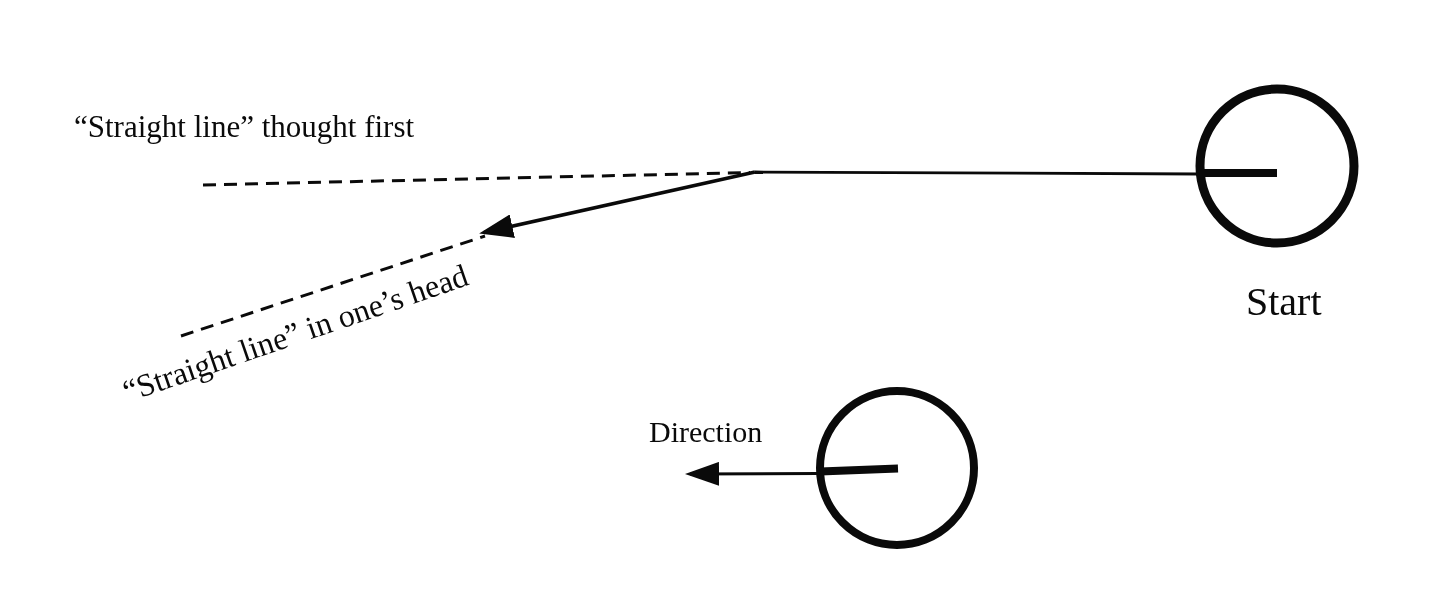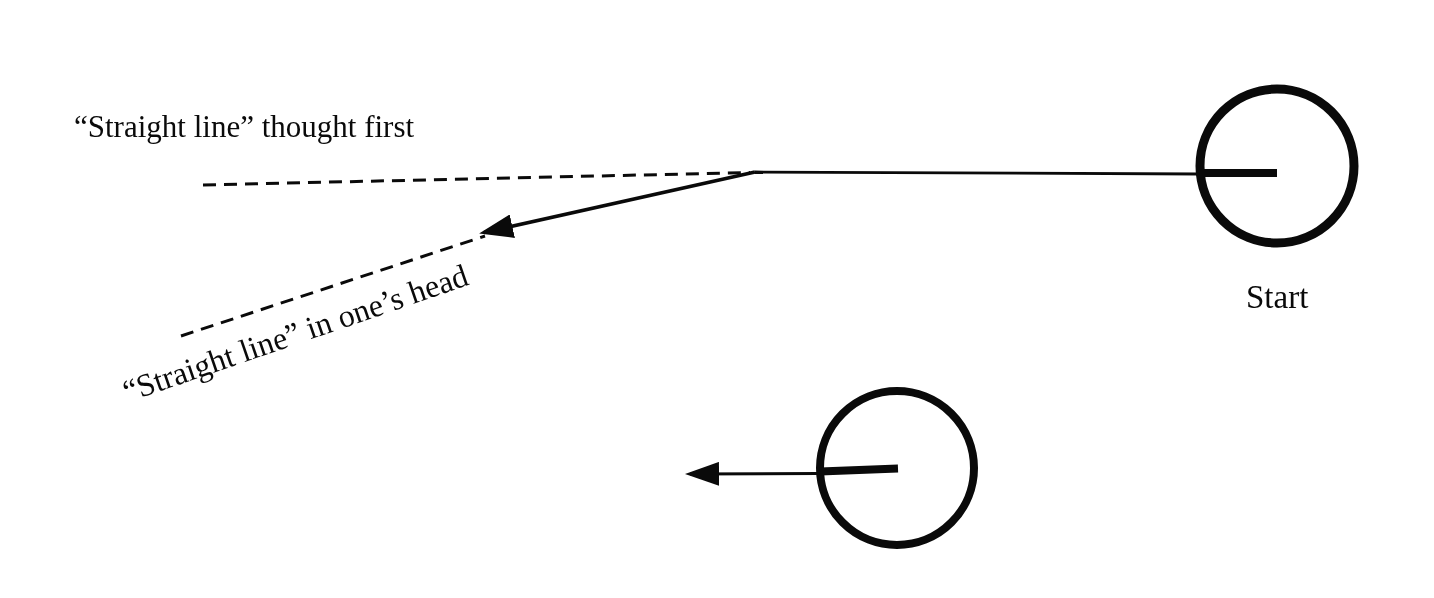--- a/index.html
+++ b/index.html
@@ -41,21 +41,21 @@
     left: 82px;
     top: 372px;
     font-size: 32px;
     line-height: 38px;
     transform: rotate(-19deg);
     transform-origin: 0 100%;
   }
   .label-start {
     left: 1198px;
     top: 278px;
-    font-size: 33px;
+    font-size: 40px;
   }
   .label-direction {
     left: 601px;
     top: 414px;
     font-size: 30px;
   }
   .label-robot-legend {
     left: 941px;
     top: 448px;
     font-size: 30px;
@@ -91,15 +91,16 @@
 
     <path d="M770,473.5 L642,474" stroke="#0a0a0a" stroke-width="3" fill="none" marker-end="url(#arrowhead)"></path>
   </svg>
 
   <div class="label label-thought-first">“Straight line” thought first</div>
 
   <div class="label label-in-ones-head">“Straight line” in one’s head</div>
 
   <div class="label label-start">Start</div>
 
+  <div class="label label-direction">Direction</div>
 
 
 </div>
 
 </body></html>

